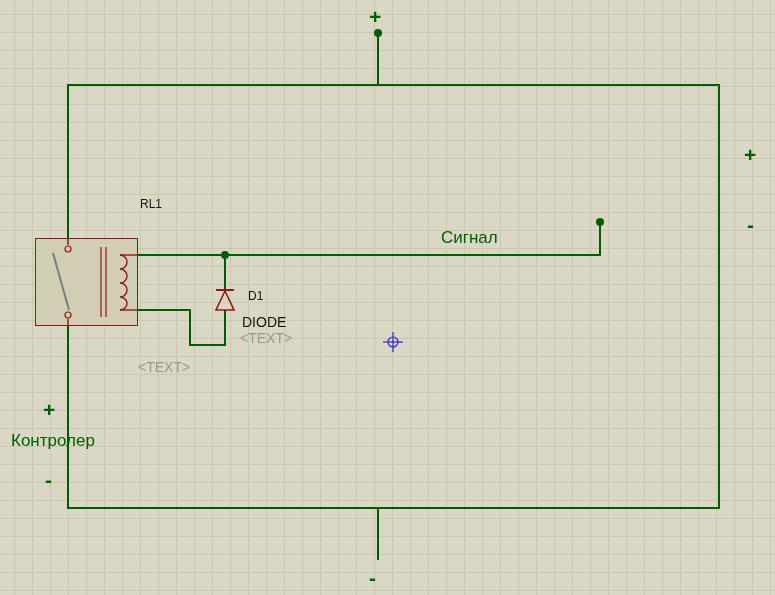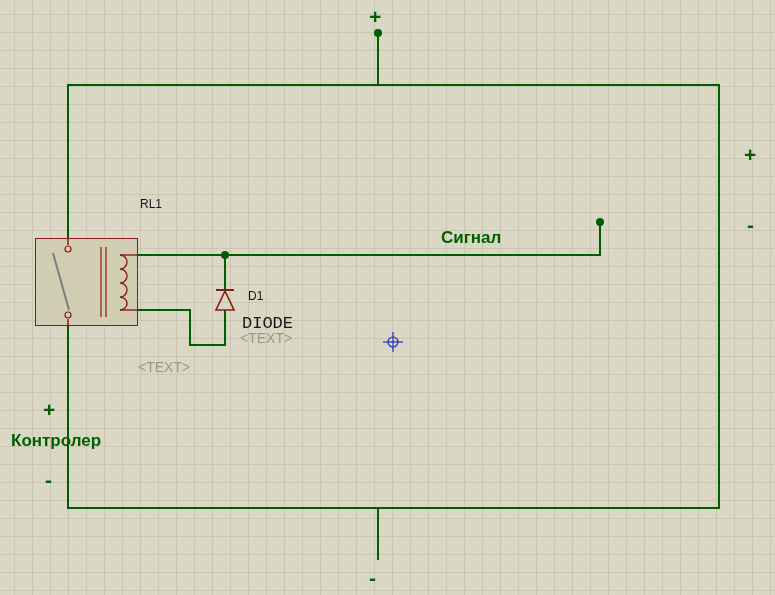--- a/index.html
+++ b/index.html
@@ -13,25 +13,25 @@
       linear-gradient(#c9c6b2 1px, transparent 1px),
       linear-gradient(90deg, #c9c6b2 1px, transparent 1px);
     background-size:18px 18px;
     background-position:-4px -4px;
   }
   .wire{position:absolute;background:#005e00;}
   .wire.h{height:2px;}
   .wire.v{width:2px;}
   .dot{position:absolute;width:8px;height:8px;border-radius:50%;background:#005e00;}
   .lbl{position:absolute;white-space:nowrap;line-height:1;}
-  .lbl.green{color:#006000;font-weight:bold;font-size:17px;}
+  .lbl.green{color:#006000;font-weight:normal;font-size:17px;}
   .lbl.sign{color:#006000;font-weight:bold;font-size:21px;}
   .lbl.blue{color:#0008d0;font-weight:bold;font-size:25px;}
   .lbl.ref{color:#141414;font-size:12px;font-weight:500;}
-  .lbl.val{color:#141414;font-size:17px;font-family:Liberation Mono, monospace;}
+  .lbl.val{color:#141414;font-size:14px;}
   .lbl.ph{color:#9b988b;font-size:14px;}
   svg{position:absolute;display:block;}
 </style>
 </head>
 <body>
 
 <div class="canvas">
 
   <div class="wire v" style="left:377px;top:33px;height:52px"></div>
   <div class="wire h" style="left:68px;top:84px;width:652px"></div>

